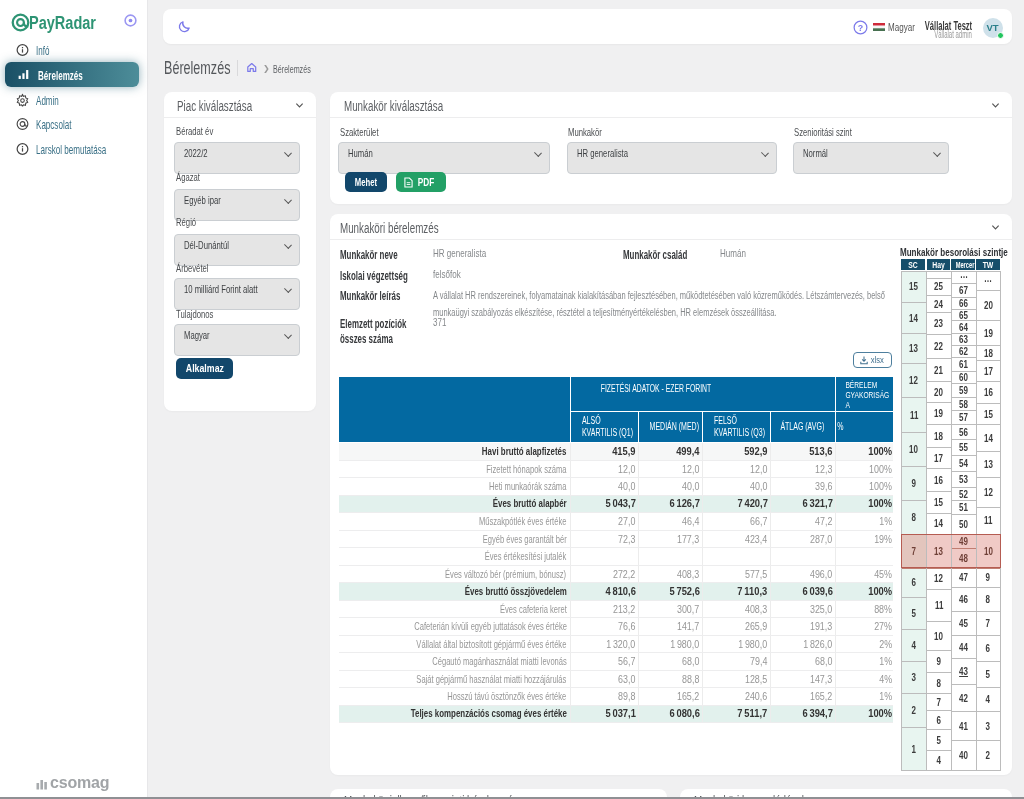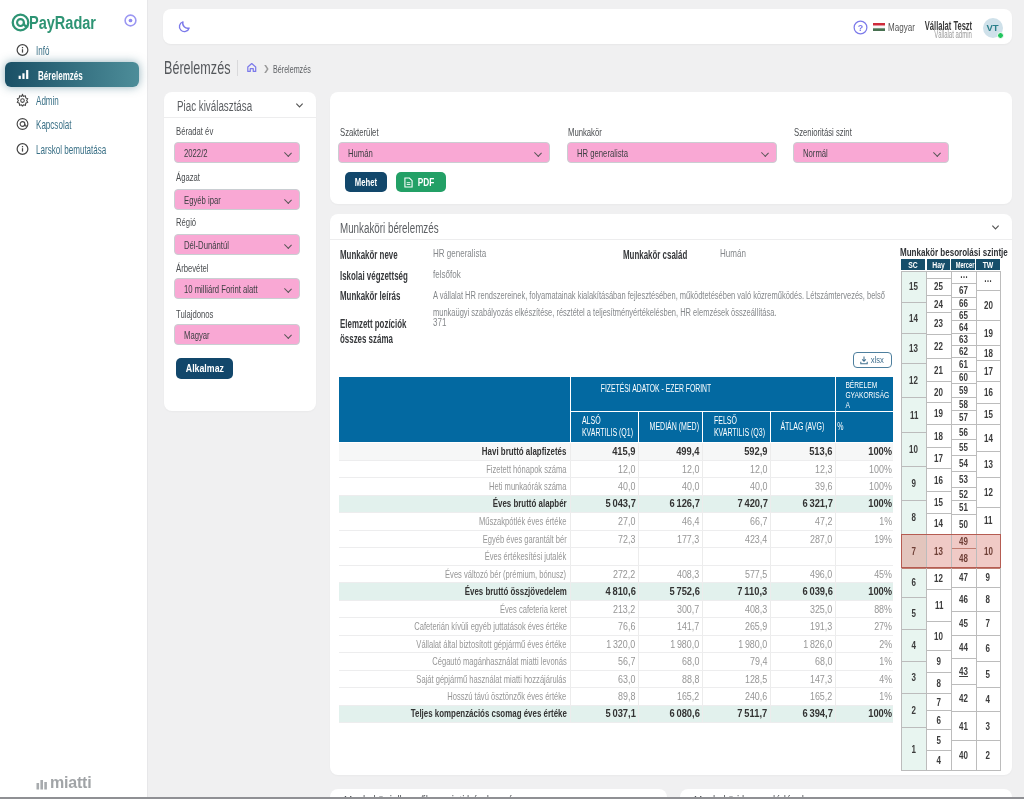--- a/index.html
+++ b/index.html
@@ -25,21 +25,21 @@
 
 #topbar { left:163px; top:9px; width:849px; height:35px; background:#fff; border-radius:8px; box-shadow:0 1px 2px rgba(0,0,0,.04); }
 
 
 .card { background:#fff; border-radius:8px; box-shadow:0 1px 2px rgba(0,0,0,.03); position:absolute; }
 .cardhead { position:absolute; left:0; top:0; right:0; height:26px; border-bottom:1px solid #ededee; color:#5b5e62; font-size:14px; }
 .cardhead .ct { position:absolute; top:6px; transform:scaleX(0.7); transform-origin:0 0; white-space:nowrap; }
 .cardhead .chev { position:absolute; right:12px; top:9px; }
 
 .fld-label { position:absolute; font-size:11px; color:#4a4d50; transform:scaleX(0.7); transform-origin:0 0; white-space:nowrap; }
-.sel { position:absolute; height:21px; border:1px solid #caced2; border-radius:4px; background:#f9a8d4; font-size:11px; color:#3c3f42; }
+.sel { position:absolute; height:32px; border:1px solid #caced2; border-radius:4px; background:#e5e5e5; font-size:11px; color:#3c3f42; }
 .sel span { position:absolute; left:9px; top:4px; transform:scaleX(0.7); transform-origin:0 0; white-space:nowrap; }
 .sel:after { content:""; position:absolute; right:8px; top:7px; width:5px; height:5px; border-right:1.3px solid #555; border-bottom:1.3px solid #555; transform:rotate(45deg) scale(1,.85); }
 .btn { position:absolute; border-radius:5px; color:#fff; font-size:11px; font-weight:bold; text-align:center; }
 .btn-navy { background:#12476b; }
 .btn-green { background:#23a066; }
 
 .mlabel { position:absolute; font-size:12px; font-weight:bold; color:#37393c; transform:scaleX(0.66); transform-origin:0 0; white-space:nowrap; line-height:15px; }
 .mval { position:absolute; font-size:11px; color:#85888b; transform:scaleX(0.73); transform-origin:0 0; white-space:nowrap; line-height:17px; }
 
 
@@ -119,21 +119,21 @@
     </svg>
     <span class="mi-tx">Larskol bemutatása</span>
   </div>
 <div class="abs" style="left:36px;top:777px;">
 <svg width="12" height="13" viewBox="0 0 12 13">
       <rect x="0.5" y="6" width="2.6" height="6.5" fill="#a8abae"></rect>
       <rect x="4.4" y="3" width="2.6" height="9.5" fill="#a8abae"></rect>
       <rect x="8.3" y="5" width="2.6" height="7.5" fill="#a8abae"></rect>
     </svg>
   </div>
-<div class="abs" style="left:50px;top:773.5px;font-size:16px;font-weight:bold;color:#a1a4a7;letter-spacing:-0.2px;">miatti</div>
+<div class="abs" style="left:50px;top:773.5px;font-size:16px;font-weight:bold;color:#a1a4a7;letter-spacing:-0.2px;">csomag</div>
 <div id="topbar" class="abs">
 <svg style="position:absolute;left:15px;top:11px;" width="13" height="13" viewBox="0 0 16 16">
       <path d="M13.7 9.9A6.1 6.1 0 0 1 6.1 2.3a6.1 6.1 0 1 0 7.6 7.6z" fill="none" stroke="#7b79ea" stroke-width="1.7" stroke-linejoin="round"></path>
     </svg>
 </div>
 <div class="abs" style="left:852.5px;top:20px;">
 <svg width="15" height="15" viewBox="0 0 16 16">
       <circle cx="8" cy="8" r="6.8" fill="none" stroke="#7b79ea" stroke-width="1.3"></circle>
       <text x="8" y="11.4" text-anchor="middle" font-size="9.5" font-weight="bold" fill="#7b79ea" font-family="Liberation Sans, sans-serif">?</text>
     </svg>
@@ -181,20 +181,26 @@
 <div class="sel" style="left:10px;top:186px;width:126px;">
       <span>10 milliárd Forint alatt</span>
     </div>
 <span class="fld-label" style="left:12px;top:215.5px;">Tulajdonos</span>
 <div class="sel" style="left:10px;top:232px;width:126px;">
       <span>Magyar</span>
     </div>
 <div class="btn btn-navy" style="left:12px;top:265.5px;width:57px;height:21px;line-height:21px;"><span class="cxc" style="transform:scaleX(0.8);">Alkalmaz</span></div>
   </div>
 <div class="card" style="left:330px;top:92px;width:682px;height:112px;">
+    <div class="cardhead">
+      <span class="ct" style="left:14px;">Munkakör kiválasztása</span>
+      <svg class="chev" width="9" height="9" viewBox="0 0 10 10">
+        <path d="M1.5 3l3.5 3.5L8.5 3" fill="none" stroke="#555" stroke-width="1.3"></path>
+      </svg>
+    </div>
 <span class="fld-label" style="left:9.5px;top:33.5px;">Szakterület</span>
 <div class="sel" style="left:8.4px;top:50px;width:212px;">
       <span>Humán</span>
     </div>
 <span class="fld-label" style="left:238px;top:33.5px;">Munkakör</span>
 <div class="sel" style="left:236.8px;top:50px;width:210.5px;">
       <span>HR generalista</span>
     </div>
 <span class="fld-label" style="left:464.3px;top:33.5px;">Szenioritási szint</span>
 <div class="sel" style="left:462.9px;top:50px;width:156px;">

